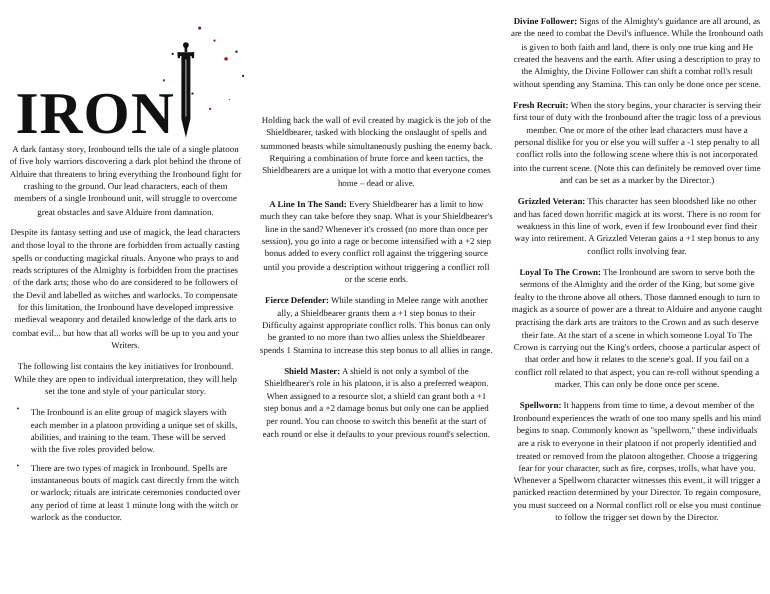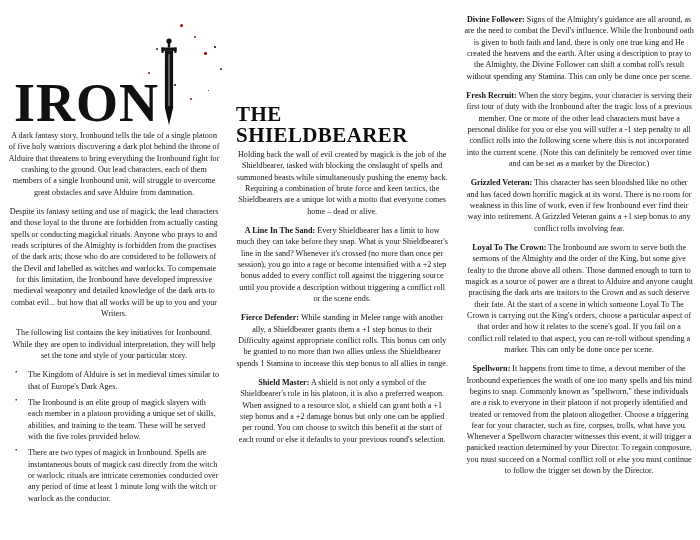--- a/index.html
+++ b/index.html
@@ -167,30 +167,28 @@
         <span class="splatter" style="left:182px; top:86px;  width:2px;  height:2px;"></span>
         <span class="splatter dark" style="left:200px; top:78px; width:1.4px;height:1.4px;"></span>
       </div>
 
       <p class="body">A dark fantasy story, Ironbound tells the tale of a single platoon of five holy warriors discovering a dark plot behind the throne of Alduire that threatens to bring everything the Ironbound fight for crashing to the ground. Our lead characters, each of them members of a single Ironbound unit, will struggle to overcome great obstacles and save Alduire from damnation.</p>
       <p class="body">Despite its fantasy setting and use of magick, the lead characters and those loyal to the throne are forbidden from actually casting spells or conducting magickal rituals. Anyone who prays to and reads scriptures of the Almighty is forbidden from the practises of the dark arts; those who do are considered to be followers of the Devil and labelled as witches and warlocks. To compensate for this limitation, the Ironbound have developed impressive medieval weaponry and detailed knowledge of the dark arts to combat evil... but how that all works will be up to you and your Writers.</p>
 
       <p class="body">The following list contains the key initiatives for Ironbound. While they are open to individual interpretation, they will help set the tone and style of your particular story.</p>
 
       <ul class="bullets">
-        <li>The Kingdom of Alduire is set in medieval times similar to that of Europe's Dark Ages.</li>
         <li>The Ironbound is an elite group of magick slayers with each member in a platoon providing a unique set of skills, abilities, and training to the team. These will be served with the five roles provided below.</li>
         <li>There are two types of magick in Ironbound. Spells are instantaneous bouts of magick cast directly from the witch or warlock; rituals are intricate ceremonies conducted over any period of time at least 1 minute long with the witch or warlock as the conductor.</li>
       </ul>
     </div>
 
     <div class="col col-mid">
       <div style="height:96px"></div>
 
-      <h1 class="section-title">THE SHIELDBEARER</h1>
       <p class="body">Holding back the wall of evil created by magick is the job of the Shieldbearer, tasked with blocking the onslaught of spells and summoned beasts while simultaneously pushing the enemy back. Requiring a combination of brute force and keen tactics, the Shieldbearers are a unique lot with a motto that everyone comes home – dead or alive.</p>
 
       <p class="body"><span class="role-lead">A Line In The Sand:</span><span> Every Shieldbearer has a limit to how much they can take before they snap. What is your Shieldbearer's line in the sand? Whenever it's crossed (no more than once per session), you go into a rage or become intensified with a +2 step bonus added to every conflict roll against the triggering source until you provide a description without triggering a conflict roll or the scene ends.</span></p>
       <p class="body"><span class="role-lead">Fierce Defender:</span><span> While standing in Melee range with another ally, a Shieldbearer grants them a +1 step bonus to their Difficulty against appropriate conflict rolls. This bonus can only be granted to no more than two allies unless the Shieldbearer spends 1 Stamina to increase this step bonus to all allies in range.</span></p>
       <p class="body"><span class="role-lead">Shield Master:</span><span> A shield is not only a symbol of the Shieldbearer's role in his platoon, it is also a preferred weapon. When assigned to a resource slot, a shield can grant both a +1 step bonus and a +2 damage bonus but only one can be applied per round. You can choose to switch this benefit at the start of each round or else it defaults to your previous round's selection.</span></p>
     </div>
 
     <div class="col col-right">
       <div style="height:6px"></div>
 

